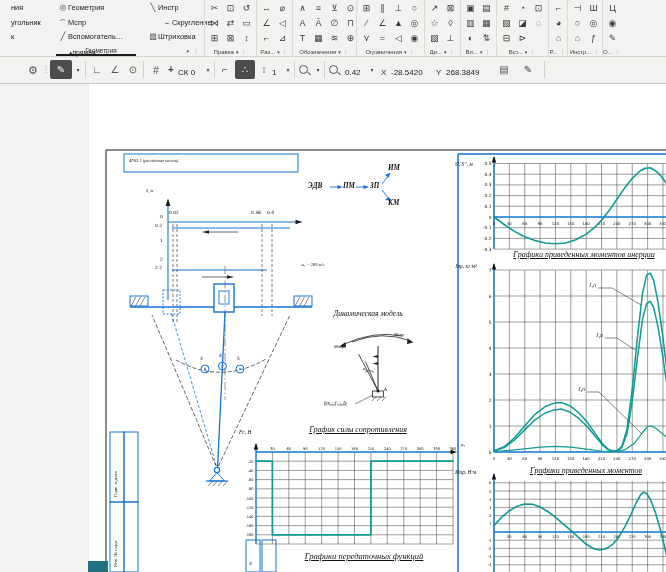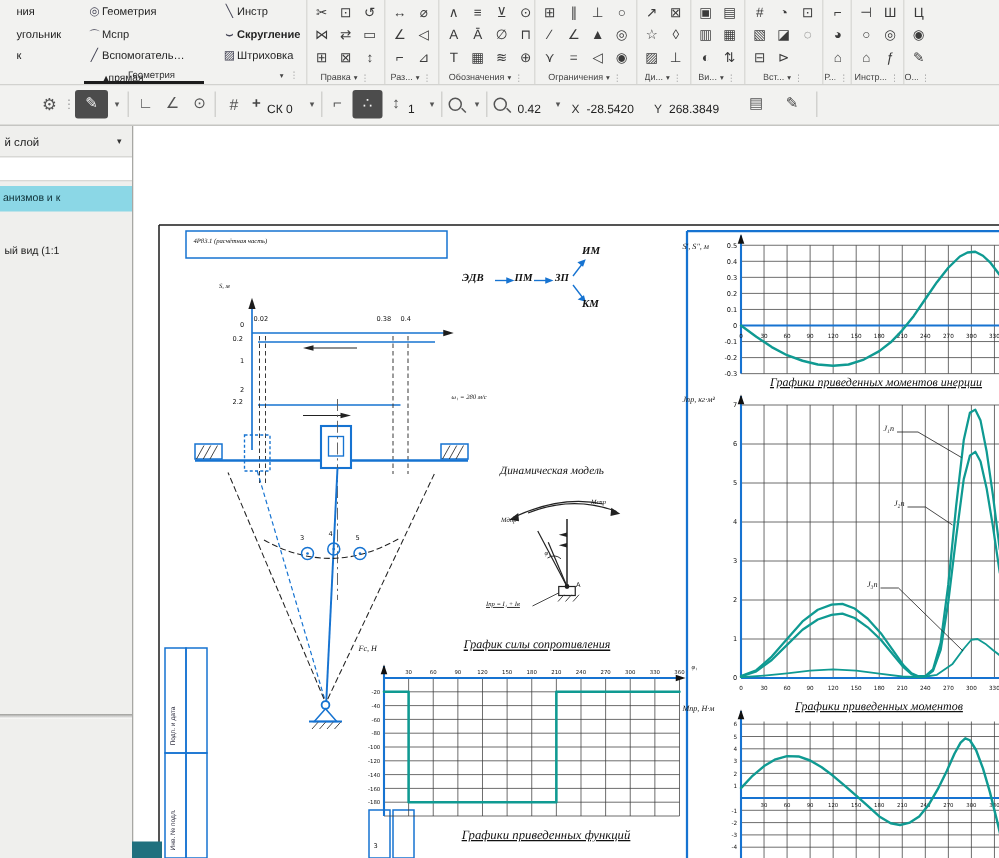--- a/index.html
+++ b/index.html
@@ -70,21 +70,21 @@
         <span class="strip-grip">⋮</span>
         <div class="active-underline"></div>
       </div>
     <div class="gitem" style="left: 1px; top: 3px;"><span class="gicon"></span><span class="glabel">ния</span></div>
         <div class="gitem" style="left: 1px; top: 18px;"><span class="gicon"></span><span class="glabel">угольник</span></div>
         <div class="gitem" style="left: 1px; top: 32px;"><span class="gicon"></span><span class="glabel">к</span></div>
         <div class="gitem" style="left: 58px; top: 3px;"><span class="gicon">◎</span><span class="glabel">Геометрия</span></div>
         <div class="gitem" style="left: 58px; top: 18px;"><span class="gicon">⌒</span><span class="glabel">Мспр</span></div>
         <div class="gitem" style="left: 58px; top: 32px;"><span class="gicon">╱</span><span class="glabel">Вспомогатель…</span><div class="glabel2">▴прямая</div></div>
         <div class="gitem" style="left: 148px; top: 3px;"><span class="gicon">╲</span><span class="glabel">Инстр</span></div>
-        <div class="gitem" style="left: 148px; top: 18px; font-weight: bold;"><span class="gicon">⌣</span><span class="glabel">Скругление</span></div>
+        <div class="gitem" style="left: 162px; top: 18px;"><span class="gicon">⌣</span><span class="glabel">Скругление</span></div>
         <div class="gitem" style="left: 148px; top: 32px;"><span class="gicon">▨</span><span class="glabel">Штриховка</span></div>
       </div>
     <div id="icon-groups">
         <div class="tgroup" style="left: 204px; width: 50px;">
           <span class="ticon" style="left: 2px; top: 1px;">✂</span>
           <span class="ticon" style="left: 18px; top: 1px;">⊡</span>
           <span class="ticon" style="left: 34px; top: 1px;">↺</span>
           <span class="ticon" style="left: 2px; top: 16px;">⋈</span>
           <span class="ticon" style="left: 18px; top: 16px;">⇄</span>
           <span class="ticon" style="left: 34px; top: 16px;">▭</span>
@@ -257,34 +257,20 @@
     <span class="pbi" style="left:367px;width:10px;font-size:6px;">▾</span>
     <span class="pb" style="left:381px;color:#333;">X</span>
     <span class="pb" style="left:391px;">-28.5420</span>
     <span class="pb" style="left:436px;color:#333;">Y</span>
     <span class="pb" style="left:446px;">268.3849</span>
     <span class="pbi" style="left:496px;width:16px;font-size:10px;">▤</span>
     <span class="pbi" style="left:520px;width:16px;font-size:10px;color:#444;">✎</span>
     <span class="pbsep" style="left:544px;"></span>
   </div>
 
-  <div class="sidebar">
-    <div class="sb-row1">
-      <span style="margin-left:3px;">й слой</span>
-      <span class="sb-caret">▾</span>
-    </div>
-    <div class="sb-white"></div>
-    <div class="sb-sel">
-      <span style="margin-left:2px;">анизмов и к</span>
-    </div>
-    <div class="sb-view">
-      <span style="margin-left:3px;">ый вид (1:1</span>
-    </div>
-    <div class="sb-div"></div>
-  </div>
 
   <div class="canvas"></div>
 
   <svg class="overlay" viewBox="0 0 666 572">
 
     <path d="M106 150 H666 M106 150 V572" stroke="#1c1c1c" stroke-width="1" fill="none"></path>
     <path d="M458 154 H666 M458 154 V572" stroke="#1673d1" stroke-width="1.5" fill="none"></path>
     <rect x="124" y="154" width="174" height="18" fill="#fff" stroke="#1673d1"></rect>
 
     <g stroke="#1673d1" fill="none" stroke-width="1.1">
@@ -376,21 +362,21 @@
         <rect x="110" y="502" width="14" height="70"></rect>
       <rect x="124" y="432" width="14" height="70"></rect>
         <rect x="124" y="502" width="14" height="70"></rect>
       <rect x="246" y="540" width="14" height="32"></rect>
         <rect x="262" y="540" width="14" height="32"></rect>
     </g>
   </svg>
 
   <div class="cap" id="cap-dyn">Динамическая модель</div>
   <div class="cap u" id="cap-force">График силы сопротивления</div>
-  <div class="cap u" id="cap-transfer">Графики приведенных функций</div>
+  <div class="cap u" id="cap-transfer">Графики передаточных функций</div>
   <div class="cap u" id="cap-inertia">Графики приведенных моментов инерции</div>
   <div class="cap u" id="cap-moments">Графики приведенных моментов</div>
 
   <div class="axl" style="left:239px;top:429px;">Fc, Н</div>
   <div class="axl" style="left:455px;top:161px;">S′, S″, м</div>
   <div class="axl" style="left:455px;top:263px;">Jпр, кг·м²</div>
   <div class="axl" style="left:455px;top:469px;">Мпр, Н·м</div>
 
   <div id="labels">
       <div class="lbl i" style="left: 129px; top: 158px;">4Р83.1 (расчётная часть)</div>

